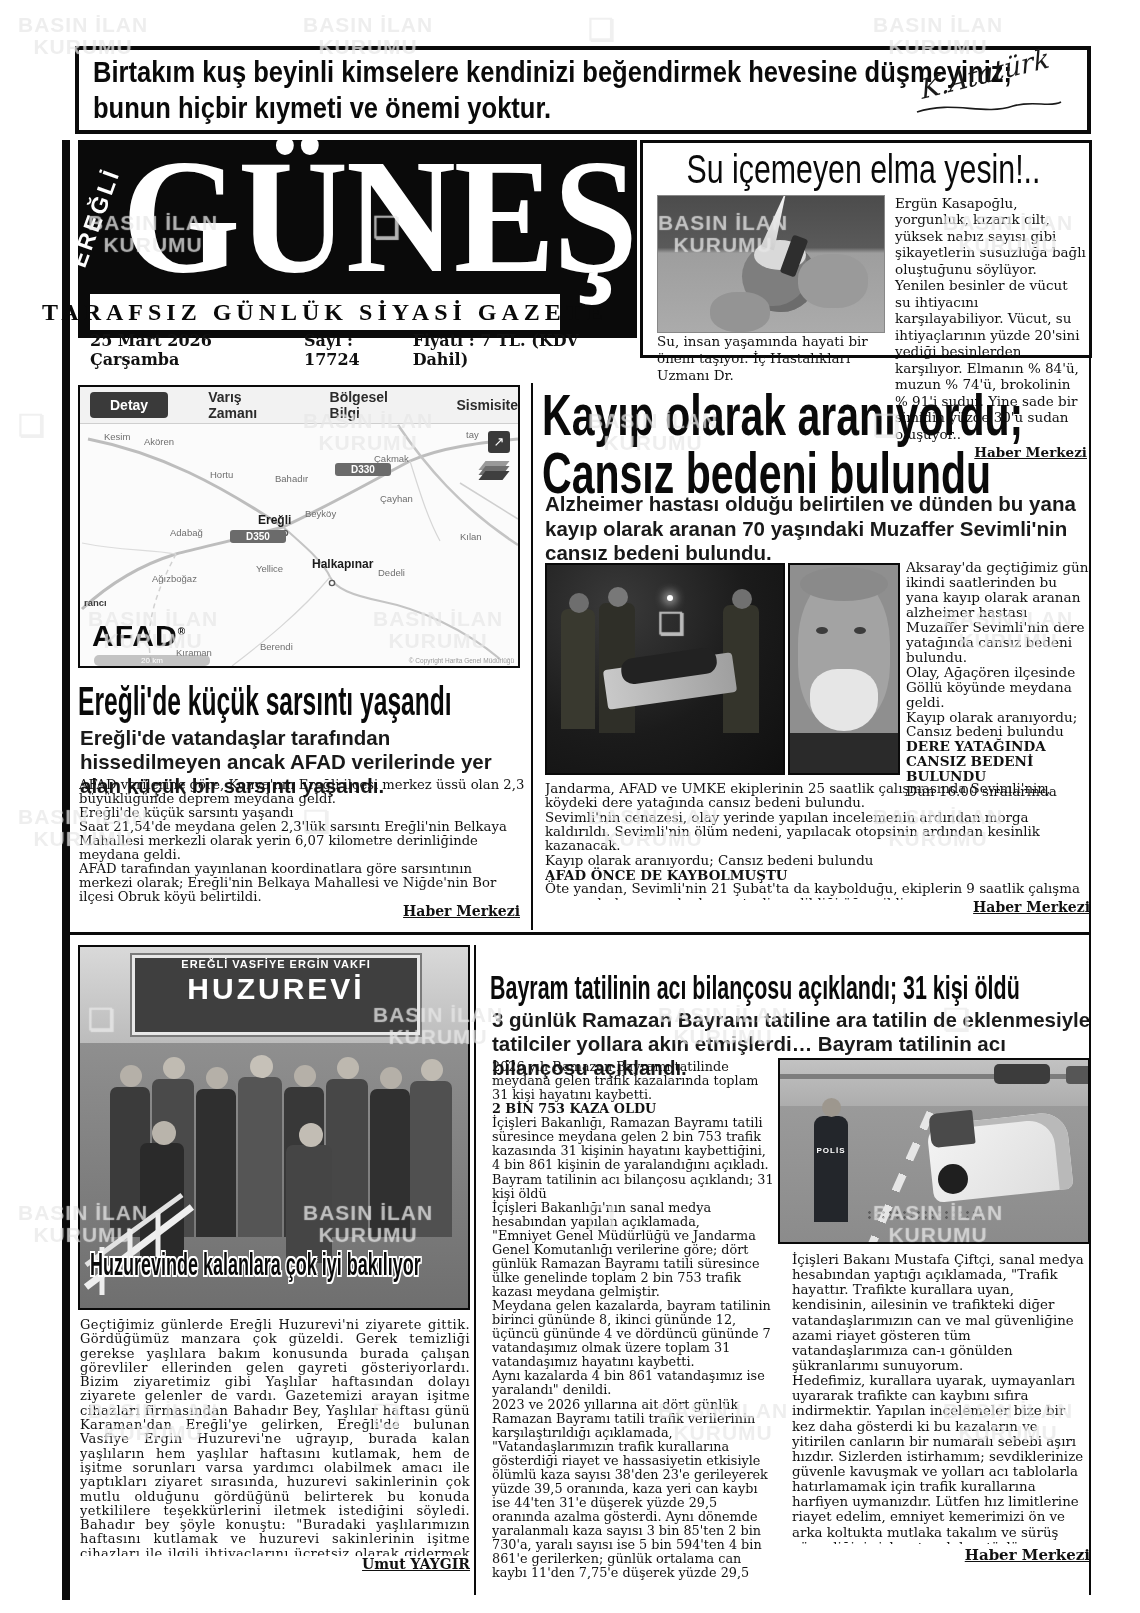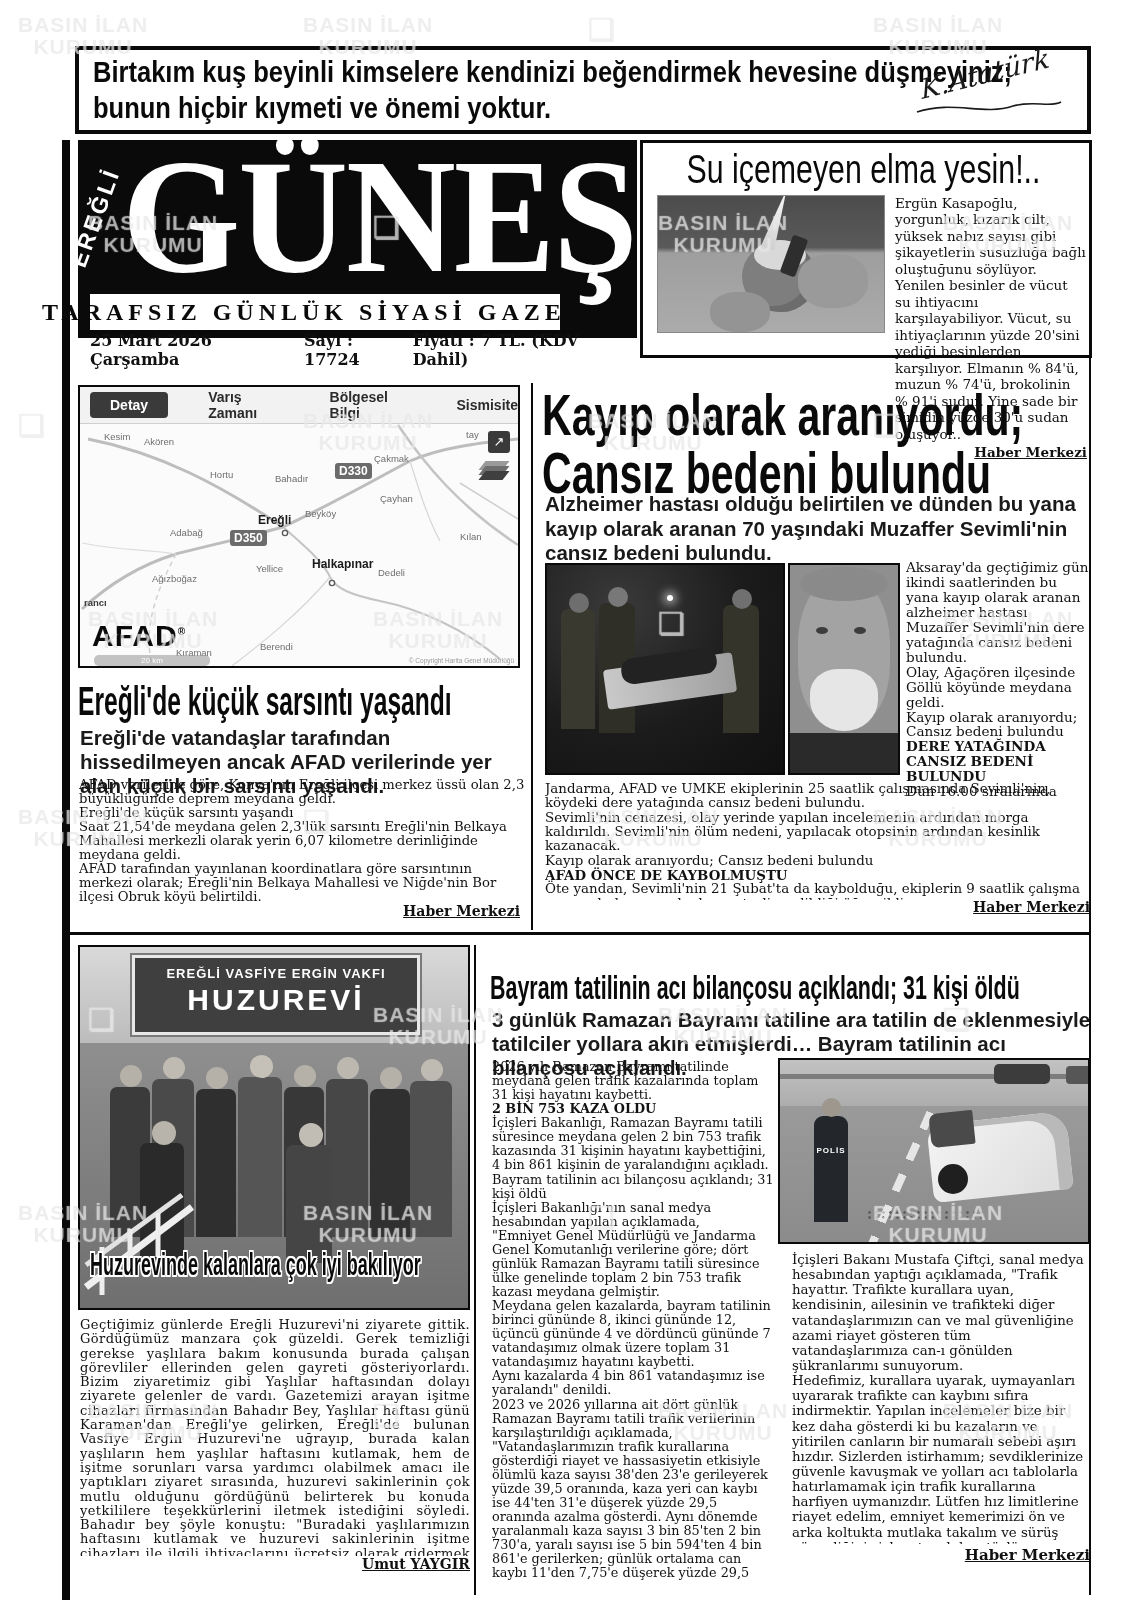--- a/index.html
+++ b/index.html
@@ -33,21 +33,21 @@
   .water-caption{left:14px;top:190px;width:240px;font-size:13.5px;line-height:1.25;}
   .water-col{left:252px;top:52px;width:192px;font-size:13.5px;line-height:1.22;}
   
   .map-box{left:78px;top:385px;width:442px;height:283px;border:2px solid #0a0a0a;box-sizing:border-box;background:#fbfbfb;overflow:hidden;}
   .map-tabs{left:0;top:0;width:100%;height:36px;background:#f2f2f2;border-bottom:1px solid #cfcfcf;display:flex;align-items:center;}
   .map-tab{font-family:"Liberation Sans",sans-serif;font-weight:bold;font-size:14px;color:#2b2b2b;margin-right:44px;}
   .map-tab-active{background:#3a3a3a;color:#fff;border-radius:4px;padding:5px 20px;margin-left:10px;margin-right:40px;}
   .map-body{left:0;top:36px;width:438px;height:243px;}
   .map-label{position:absolute;font-family:"Liberation Sans",sans-serif;font-size:9.5px;color:#6e6e6e;white-space:nowrap;}
   .map-label-bold{font-size:12px;font-weight:bold;color:#1a1a1a;}
-  .road-badge{position:absolute;background:#6b6b6b;color:#fff;font-family:"Liberation Sans",sans-serif;font-size:12px;font-weight:bold;padding:1px 4px;border-radius:3px;}
+  .road-badge{position:absolute;background:#6b6b6b;color:#fff;font-family:"Liberation Sans",sans-serif;font-size:10px;font-weight:bold;padding:1px 16px;border-radius:3px;}
   .afad-logo{position:absolute;left:12px;top:196px;font-family:"Liberation Sans",sans-serif;font-weight:900;font-size:30px;letter-spacing:1px;color:#0a0a0a;}
   .afad-r{font-size:10px;vertical-align:super;}
   .map-scale{position:absolute;left:14px;top:232px;width:116px;height:11px;background:rgba(150,150,150,.55);border-radius:5px;color:#fff;font-family:"Liberation Sans",sans-serif;font-size:8px;text-align:center;line-height:11px;}
   .map-copyright{position:absolute;right:4px;bottom:2px;font-family:"Liberation Sans",sans-serif;font-size:6.5px;color:#9a9a9a;}
   .map-expand{position:absolute;right:8px;top:8px;width:22px;height:22px;background:#3a3a3a;border-radius:3px;color:#fff;font-size:13px;text-align:center;line-height:22px;font-family:"Liberation Sans",sans-serif;}
   .map-layers{position:absolute;right:10px;top:38px;width:26px;height:20px;}
   .layer-sheet{position:absolute;left:0;width:24px;height:9px;transform:skewX(-38deg);}
   
   .quake-headline{left:78px;top:678px;}
   .quake-sub{left:80px;top:726px;width:450px;font-family:"Liberation Sans",sans-serif;font-weight:bold;font-size:20.5px;line-height:1.18;color:#1a1a1a;}
@@ -58,21 +58,21 @@
   .missing-headline2{left:542px;top:440px;}
   .missing-sub{left:545px;top:492px;width:545px;font-family:"Liberation Sans",sans-serif;font-weight:bold;font-size:20.5px;line-height:1.2;color:#1a1a1a;}
   .missing-photo{left:545px;top:563px;width:240px;height:212px;border:2px solid #0a0a0a;box-sizing:border-box;background:#181818;overflow:hidden;}
   .oldman-photo{left:788px;top:563px;width:112px;height:212px;border:2px solid #0a0a0a;box-sizing:border-box;background:#8f8f8f;overflow:hidden;}
   .missing-col{left:906px;top:560px;width:184px;height:238px;font-size:13.6px;line-height:1.1;overflow:hidden;}
   .missing-body{left:545px;top:782px;width:545px;height:118px;font-size:13.4px;line-height:1.07;overflow:hidden;}
   .missing-byline{left:870px;top:899px;width:220px;text-align:right;font-size:14px;}
   
   .nursing-photo{left:78px;top:945px;width:392px;height:365px;border:2px solid #0a0a0a;box-sizing:border-box;background:#c4c4c4;overflow:hidden;}
   .nursing-sign{position:absolute;left:52px;top:8px;width:282px;height:74px;background:#3f3f3f;border:3px solid #e8e8e8;box-shadow:0 0 0 2px #7a7a7a;text-align:center;color:#fff;font-family:"Liberation Sans",sans-serif;}
-  .nursing-sign-line1{font-size:13px;font-weight:bold;letter-spacing:1px;margin-top:8px;}
+  .nursing-sign-line1{font-size:11px;font-weight:bold;letter-spacing:1px;}
   .nursing-sign-line2{font-size:30px;font-weight:bold;letter-spacing:3px;margin-top:2px;}
   .nursing-overlay{position:absolute;left:10px;top:300px;}
   .outline-head{font-family:"Liberation Sans",sans-serif;font-weight:bold;font-size:31px;color:#0a0a0a;
       text-shadow:-2px -2px 0 #fff,2px -2px 0 #fff,-2px 2px 0 #fff,2px 2px 0 #fff,0 -2px 0 #fff,0 2px 0 #fff,-2px 0 0 #fff,2px 0 0 #fff;}
   .nursing-body{left:80px;top:1318px;width:390px;height:238px;font-size:13px;line-height:1.1;text-align:justify;letter-spacing:.4px;overflow:hidden;}
   .nursing-byline{left:250px;top:1556px;width:220px;text-align:right;font-size:14px;}
   
   .holiday-headline{left:490px;top:968px;}
   .holiday-sub{left:492px;top:1008px;width:600px;font-family:"Liberation Sans",sans-serif;font-weight:bold;font-size:20.5px;line-height:1.16;color:#1a1a1a;}
   .holiday-left{left:492px;top:1060px;width:282px;height:520px;font-size:12.8px;line-height:1.1;overflow:hidden;}
@@ -129,20 +129,21 @@
       <span class="cond" style="font-weight:500;font-size:41px;transform:scaleX(.86);">Su içemeyen elma yesin!..</span>
     </div>
     <div class="abs water-photo">
       <div class="abs" style="left:84px;top:46px;width:74px;height:70px;border-radius:50% 50% 48% 52%;background:#7e7e7e;box-shadow:inset -8px -6px 0 #6c6c6c;"></div>
       <div class="abs" style="left:96px;top:44px;width:52px;height:30px;border-radius:50%;background:#d9d9d9;"></div>
       <div class="abs" style="left:112px;top:-8px;width:14px;height:62px;background:linear-gradient(180deg,#fafafa,#cfcfcf);transform:rotate(18deg);clip-path:polygon(50% 0,100% 100%,0 100%);"></div>
       <div class="abs" style="left:128px;top:40px;width:16px;height:40px;background:#2e2e2e;transform:rotate(20deg);border-radius:3px;"></div>
       <div class="abs" style="left:140px;top:58px;width:70px;height:54px;border-radius:45%;background:#9a9a9a;"></div>
       <div class="abs" style="left:52px;top:96px;width:60px;height:40px;border-radius:45%;background:#949494;"></div>
     </div>
+    <div class="abs water-caption serif">Su, insan yaşamında hayati bir önem taşıyor. İç Hastalıkları Uzmanı Dr.</div>
     <div class="abs water-col serif">
       <p class="p">Ergün Kasapoğlu, yorgunluk, kızarık cilt, yüksek nabız sayısı gibi şikayetlerin susuzluğa bağlı oluştuğunu söylüyor. Yenilen besinler de vücut su ihtiyacını karşılayabiliyor. Vücut, su ihtiyaçlarının yüzde 20'sini yediği besinlerden karşılıyor. Elmanın % 84'ü, muzun % 74'ü, brokolinin % 91'i sudur. Yine sade bir simidin yüzde 30'u sudan oluşuyor..</p>
       <p class="p byline" style="text-align:right;margin-top:2px;">Haber Merkezi</p>
     </div>
   </div>
 
   <div class="abs map-box">
     <div class="abs map-tabs">
       <span class="map-tab map-tab-active">Detay</span>
       <span class="map-tab">Varış Zamanı</span>

